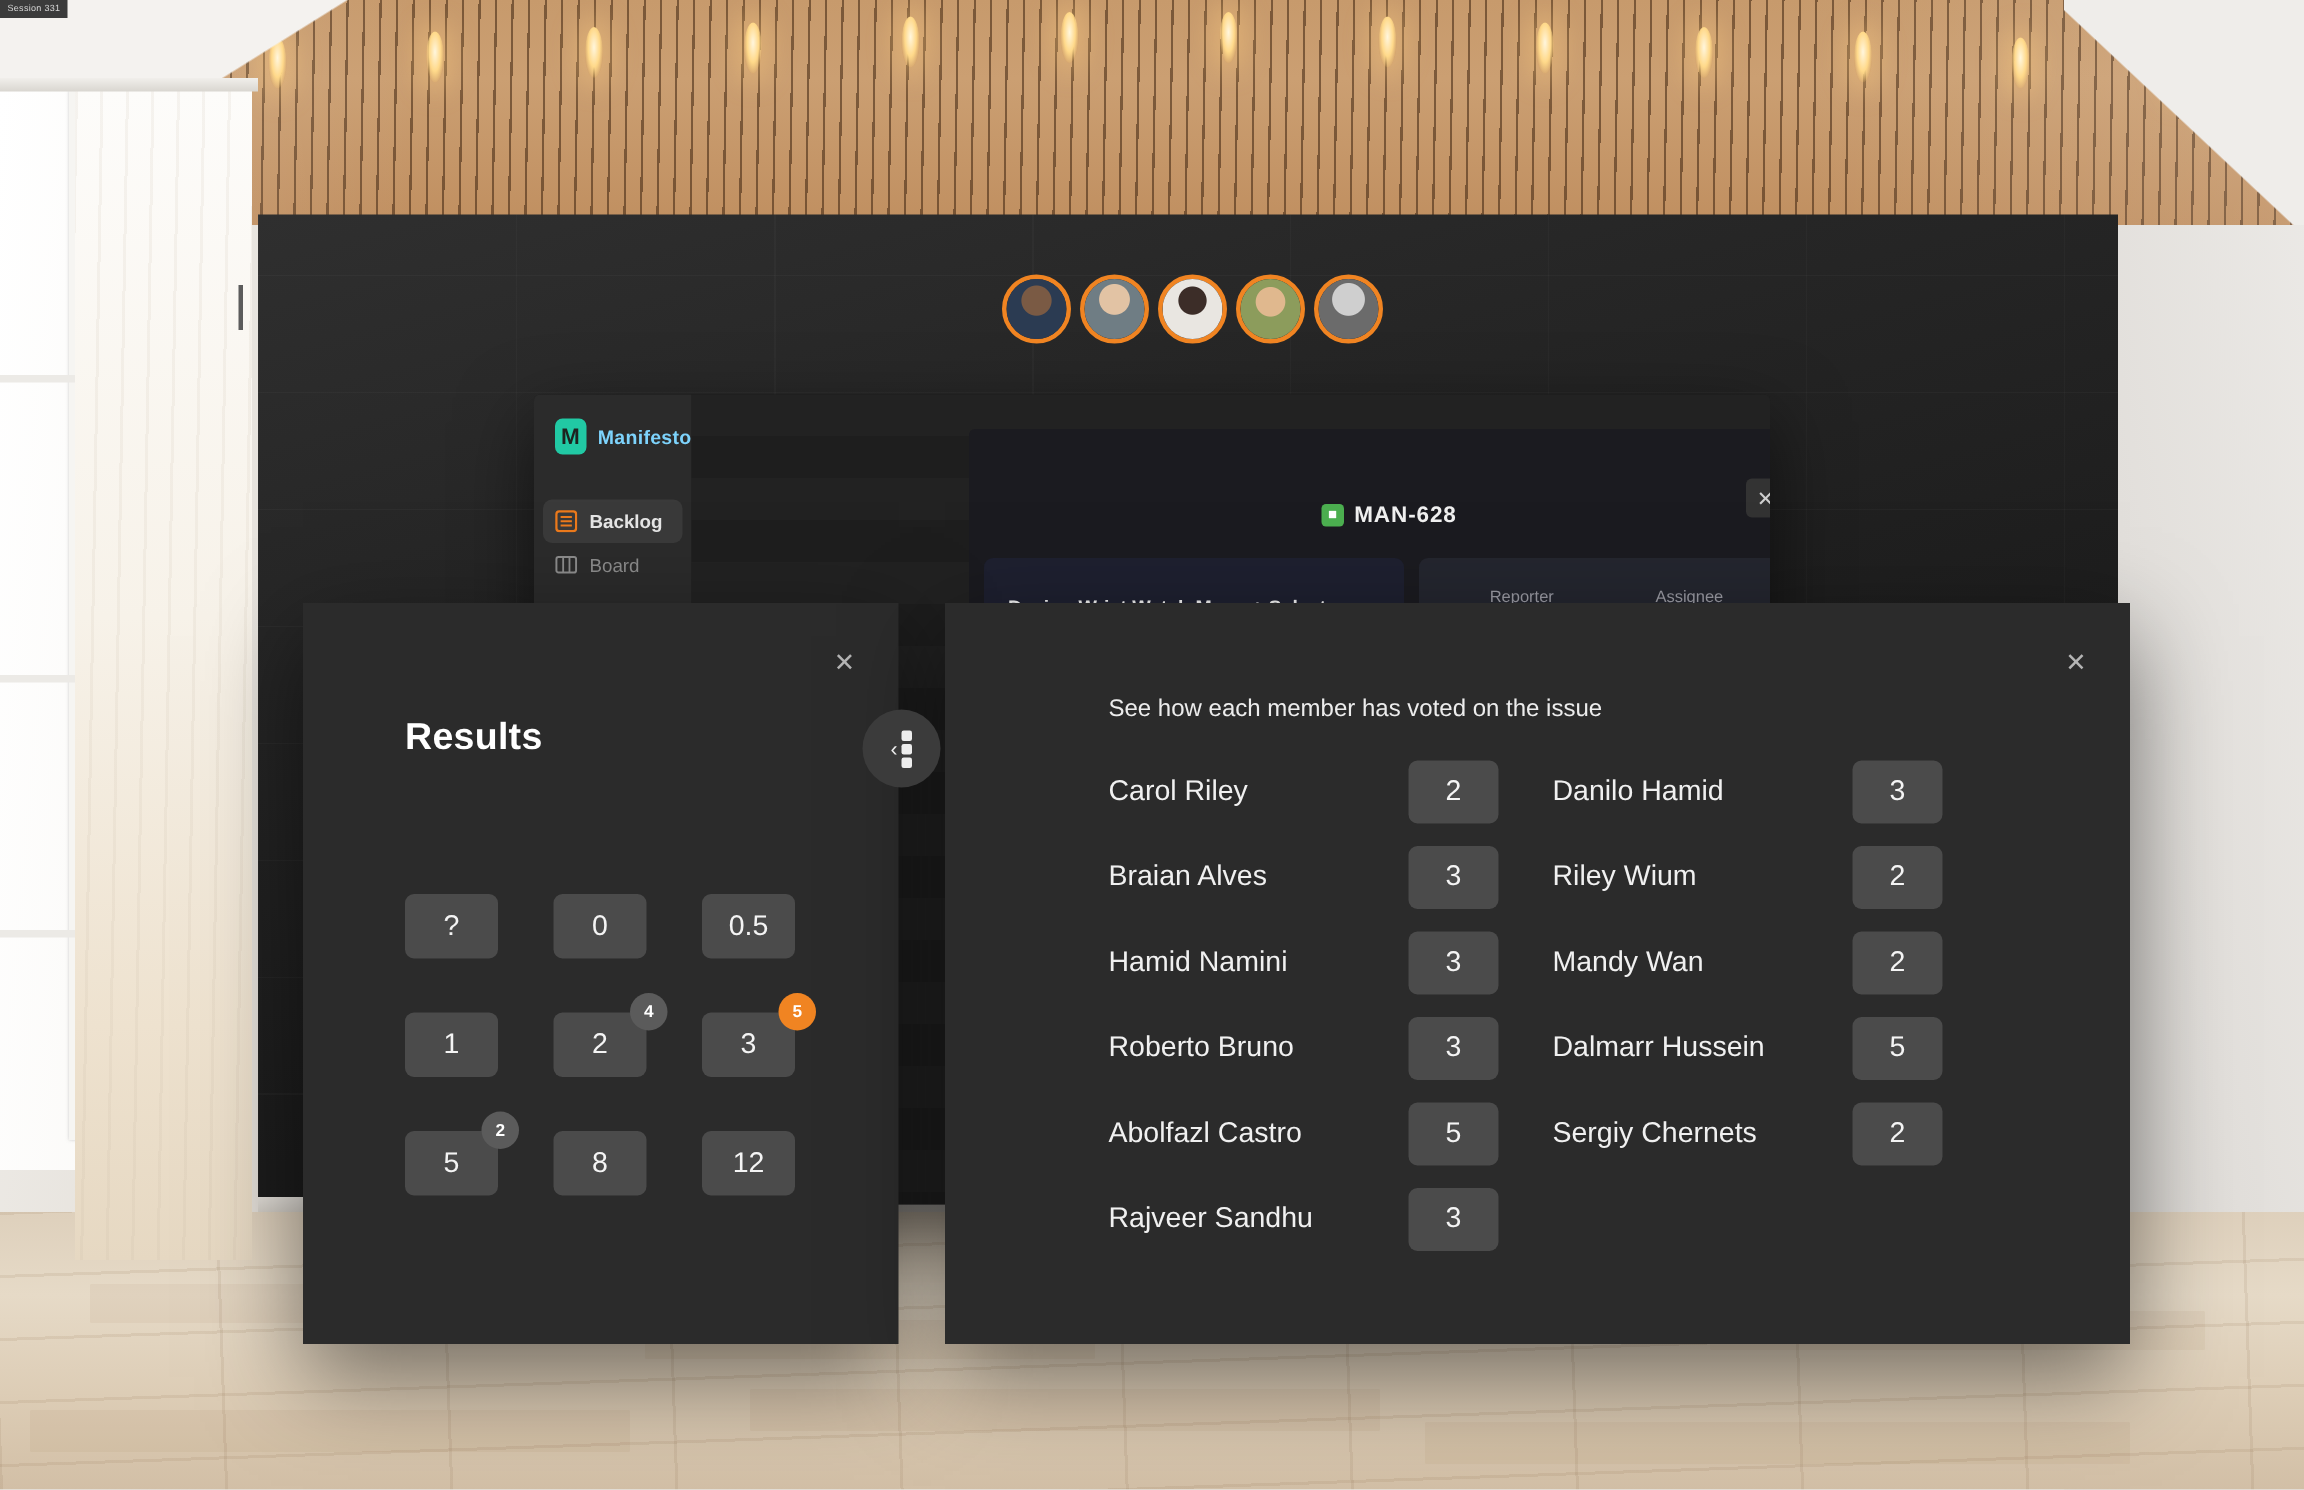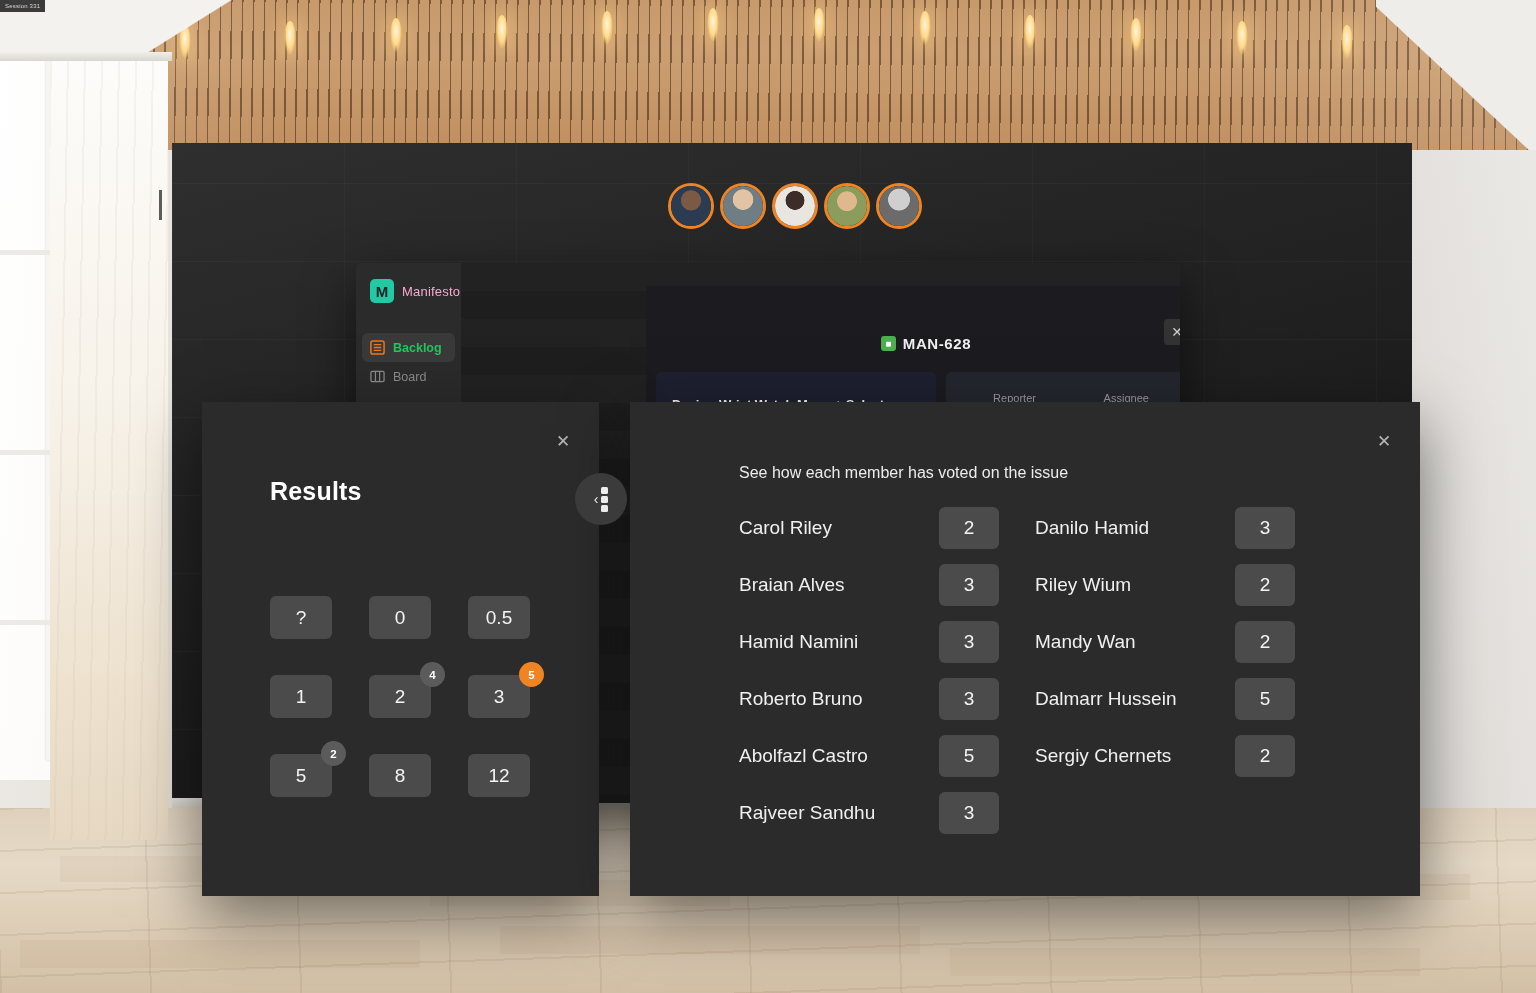--- a/index.html
+++ b/index.html
@@ -170,29 +170,29 @@
     display: flex; align-items: center; gap: 8px;
     padding: 16px 0 0 14px;
   }
   .brand-logo {
     width: 24px; height: 24px; border-radius: 5px;
     background: #21c9a4;
     color: #1d2320;
     font-size: 15px; font-weight: bold;
     display: flex; align-items: center; justify-content: center;
   }
-  .brand-name { color: #f9a8d4; font-size: 13px; font-weight: normal; letter-spacing: .2px; text-align: center; }
+  .brand-name { color: #7dd3fc; font-size: 13px; font-weight: bold; letter-spacing: .2px; text-align: center; }
 
   .nav-item {
     display: flex; align-items: center; gap: 8px;
     margin: 0 6px; padding: 7px 8px;
     border-radius: 6px;
   }
   .nav-item.active { background: #3a3a3a; }
-  .nav-label { font-size: 12.5px; font-weight: bold; color: #22c55e; }
+  .nav-label { font-size: 12.5px; font-weight: bold; color: #e5e5e5; }
   .nav-item:not(.active) .nav-label { color: #8b8b8b; font-weight: normal; }
   .nav-icon { width: 15px; height: 15px; display: block; }
 
   .app-main {
     position: absolute; left: 105px; top: 0;
     width: 719px; height: 540px;
     background: #1e1e1e;
   }
   .app-main-rows {
     position: absolute; inset: 0;

